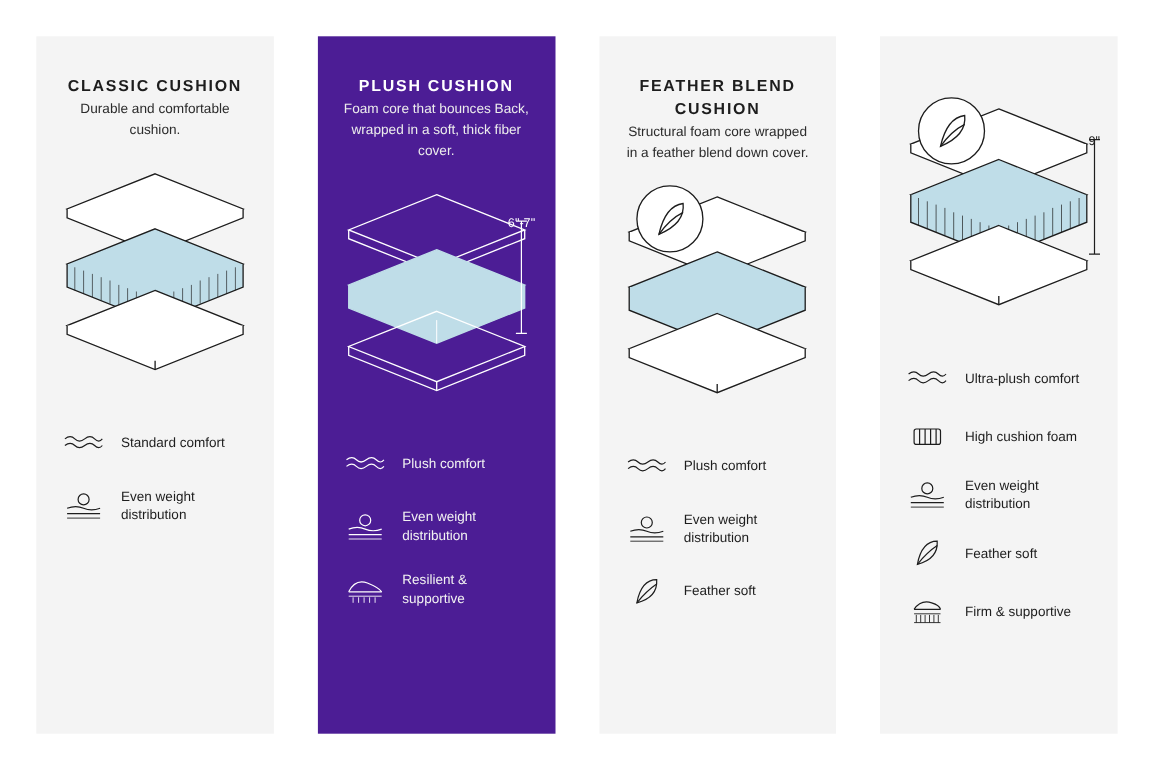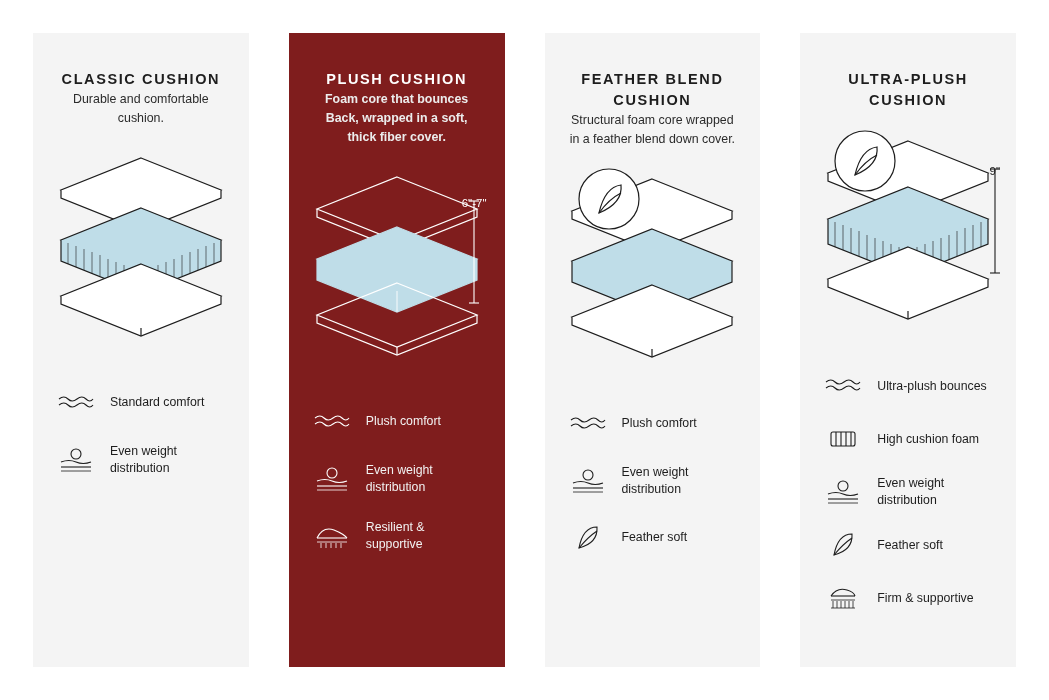--- a/index.html
+++ b/index.html
@@ -19,40 +19,40 @@
   }
   .card {
     width: 225px;
     height: 634px;
     padding: 36px 22px 20px 22px;
     display: flex;
     flex-direction: column;
     position: relative;
   }
   .card.light { background: #f4f4f4; }
-  .card.dark  { background: #7f1d1d; }
+  .card.dark  { background: #4c1d95; }
 
   .card-title {
     font-size: 14.5px;
     font-weight: bold;
     letter-spacing: 1.6px;
     text-align: center;
     line-height: 1.45;
     color: #1d1d1d;
     text-transform: uppercase;
   }
   .card.dark .card-title { color: #ffffff; }
 
   .card-desc {
     font-size: 12.4px;
     line-height: 1.52;
     text-align: center;
     color: #2b2b2b;
   }
-  .card.dark .card-desc { color: #ececec; font-weight: bold;}
+  .card.dark .card-desc { color: #ececec;}
 
   .art {
     position: relative;
     height: 232px;
     margin-top: 16px;
   }
   .art svg { display: block; position: absolute; left: 50%; transform: translateX(-50%); top: 0; }
 
   .features {
     margin-top: 10px;
@@ -300,21 +300,20 @@
             <path d="M10 23 q4 -21 18 -21 q1 16 -18 21 Z"></path>
             <path d="M10 23 q9 -11 18 -17"></path>
           </svg>
         </span>
         <span class="flabel">Feather soft</span>
       </div>
     </div>
   </div>
 
   <div class="card light">
-    <div class="card-title">ULTRA-PLUSH CUSHION</div>
 
     <div class="art">
       <svg width="182" height="200" viewBox="0 0 182 200" fill="none" stroke="#1d1d1d" stroke-width="1.2">
         <g>
           <path d="M91 14 L171 46 L91 78 L11 46 Z" fill="#ffffff"></path>
           <path d="M11 46 L11 54 L91 86 L171 54 L171 46" fill="#ffffff"></path>
           <path d="M91 78 L91 86"></path>
         </g>
         <g>
           <path d="M91 60 L171 92 L91 124 L11 92 Z" fill="#bfdde8"></path>
@@ -363,21 +362,21 @@
     </div>
 
     <div class="features" style="gap:19px;">
       <div class="feature">
         <span class="ficon">
           <svg width="38" height="18" viewBox="0 0 38 18" fill="none" stroke="#1d1d1d" stroke-width="1.1">
             <path d="M2 5 q5 -4 9 0 t9 0 t9 0 t7 0"></path>
             <path d="M2 11 q5 -4 9 0 t9 0 t9 0 t7 0"></path>
           </svg>
         </span>
-        <span class="flabel">Ultra-plush bounces</span>
+        <span class="flabel">Ultra-plush comfort</span>
       </div>
       <div class="feature">
         <span class="ficon">
           <svg width="38" height="24" viewBox="0 0 38 24" fill="none" stroke="#1d1d1d" stroke-width="1.1">
             <rect x="7" y="5" width="24" height="14" rx="2"></rect>
             <path d="M12 5 L12 19"></path>
               <path d="M17 5 L17 19"></path>
               <path d="M22 5 L22 19"></path>
               <path d="M27 5 L27 19"></path>
           </svg>

